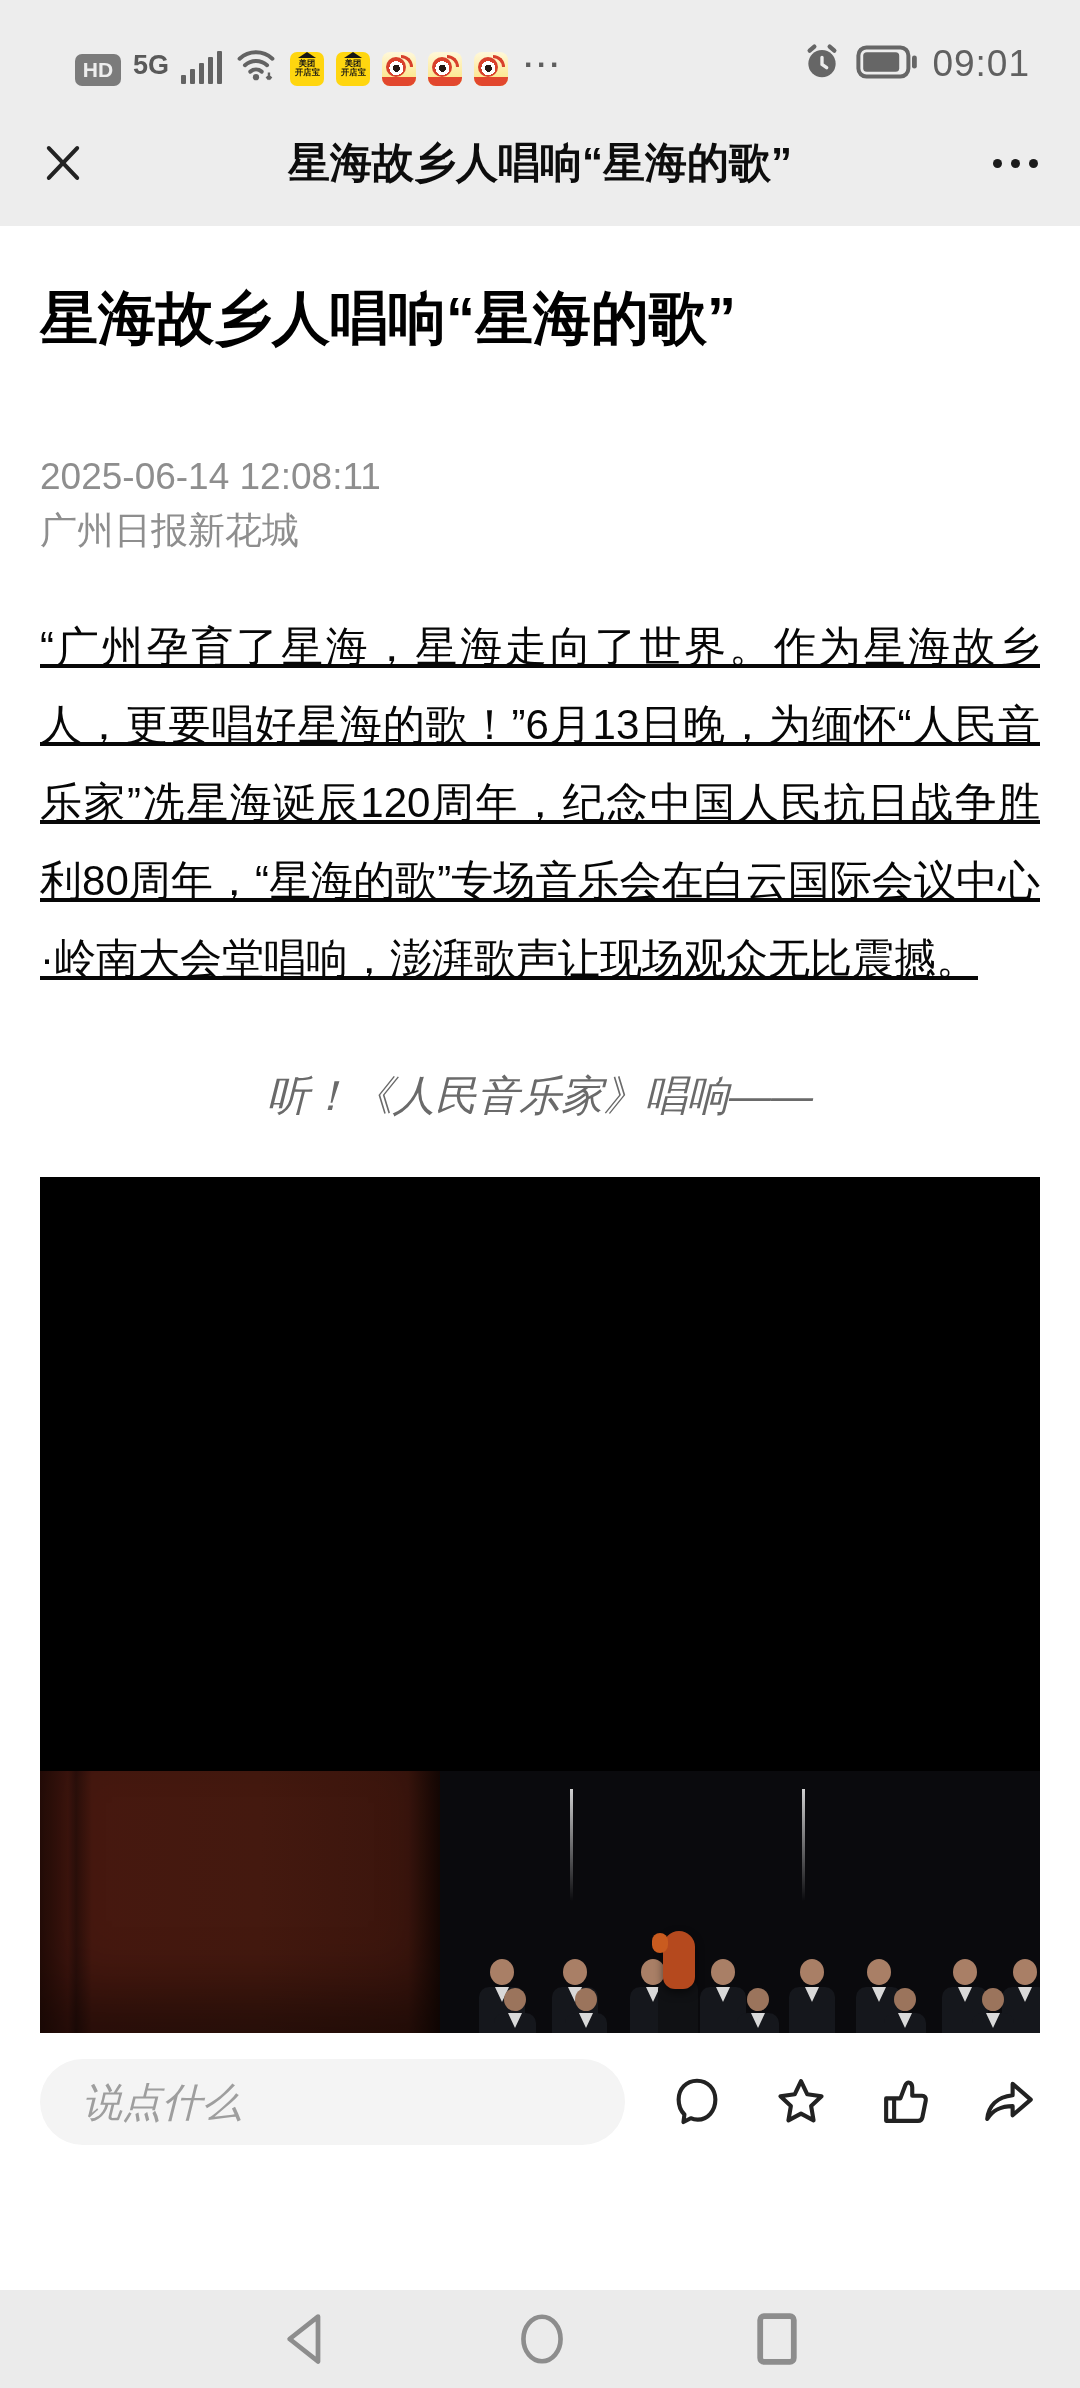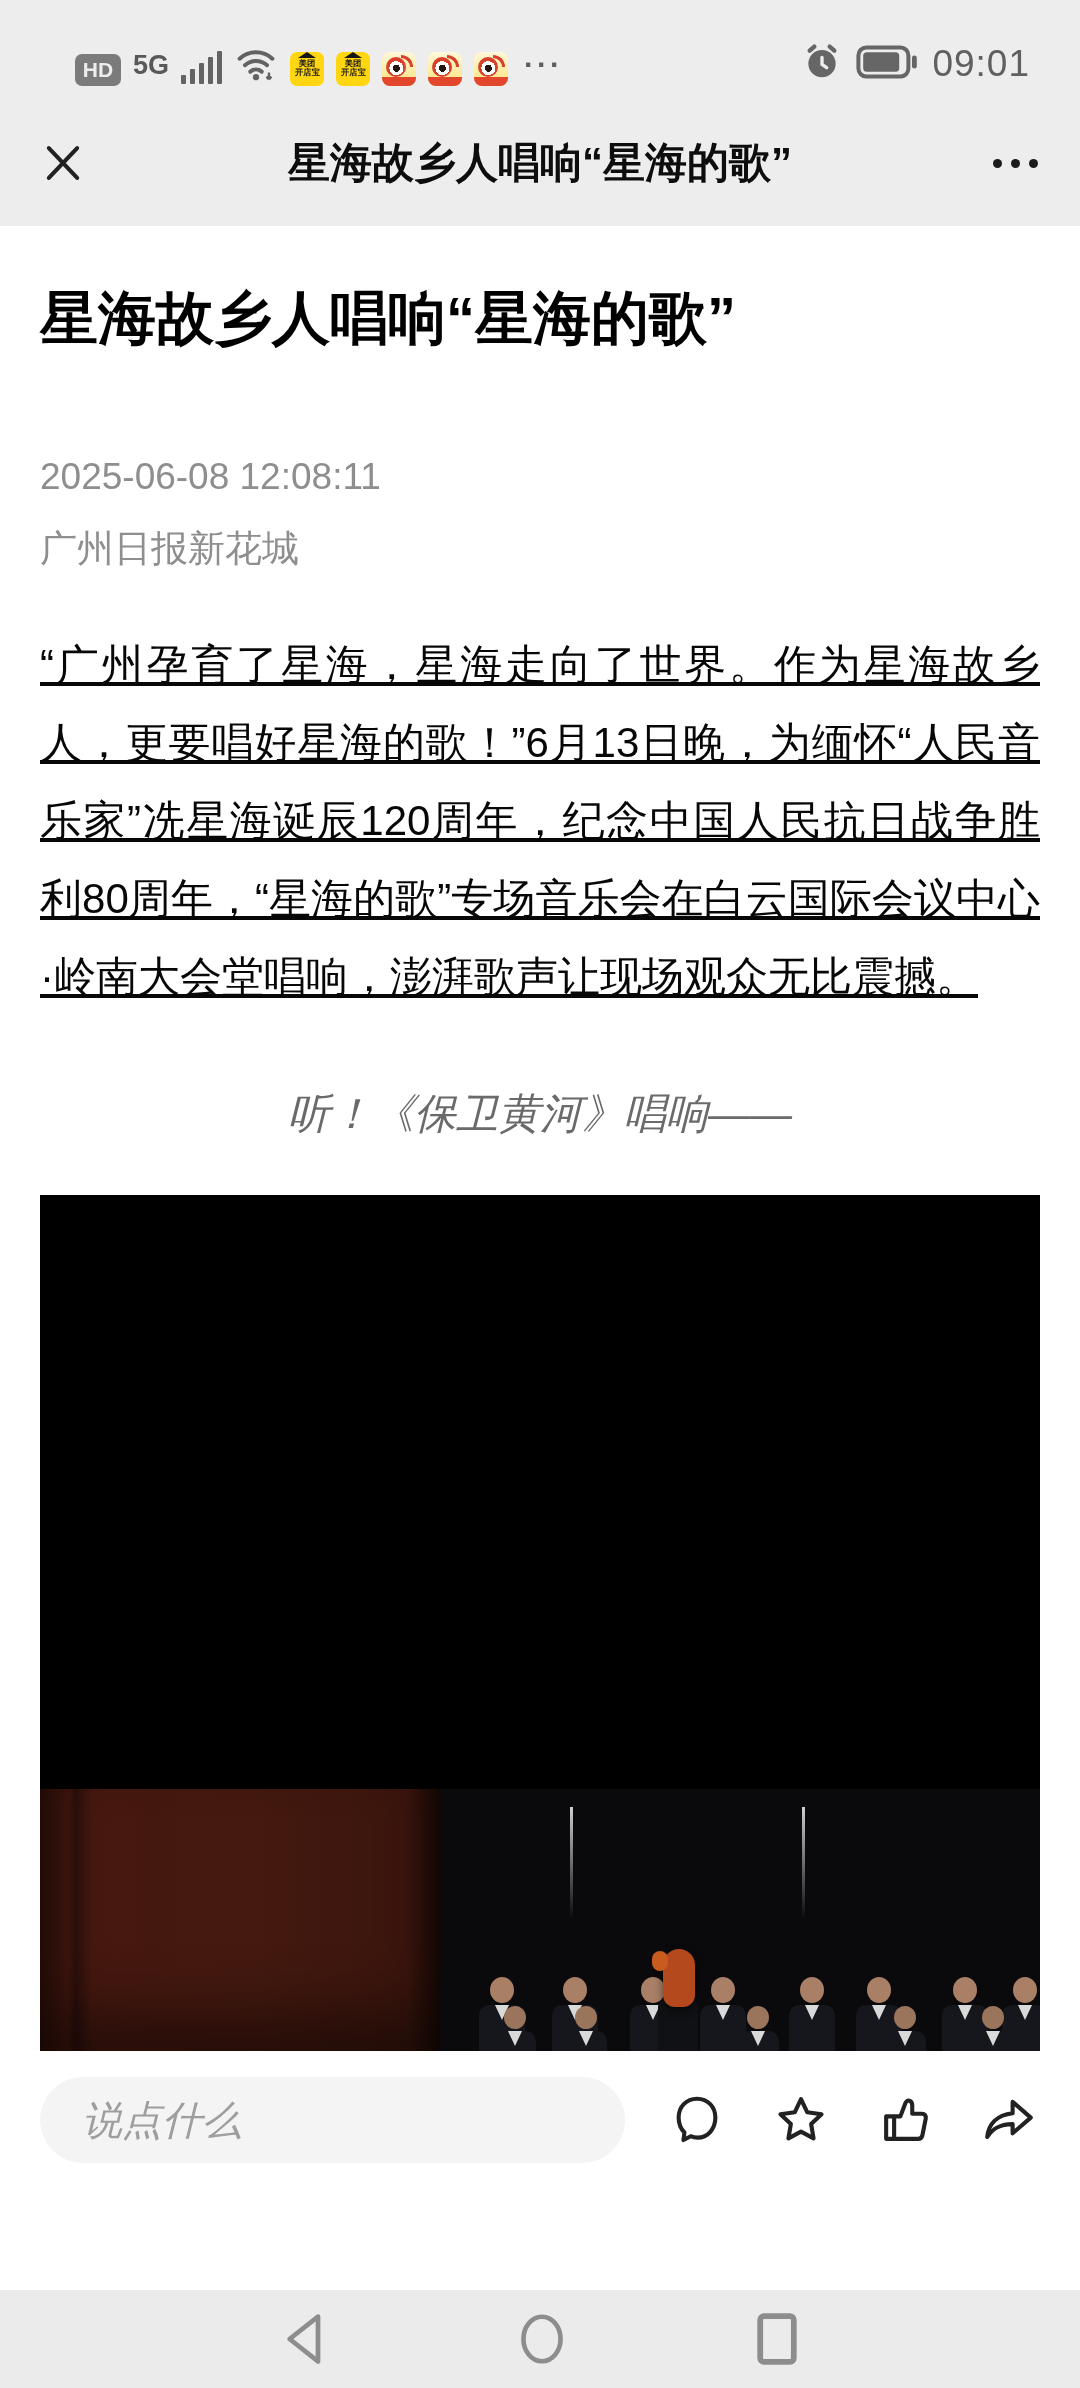--- a/index.html
+++ b/index.html
@@ -51,21 +51,21 @@
   }
   .close-btn { width:46px; height:46px; display:flex; align-items:center; justify-content:center; }
   .more-btn { margin-left:auto; display:flex; gap:9px; align-items:center; padding:10px 2px; }
   .more-btn i { width:9px; height:9px; border-radius:50%; background:#1b1b1b; display:block; }
 
   
   .content { flex:1; overflow:hidden; background:#fff; }
   .pad { padding:0 40px; }
   .a-title { margin-top:56px; font-size:58px; line-height:72px; font-weight:700; color:#000; }
   .a-date { margin-top:100px; font-size:37px; line-height:46px; color:#8e8e8e; }
-  .a-source { margin-top:26px; font-size:37px; line-height:46px; color:#8e8e8e; }
+  .a-source { margin-top:8px; font-size:37px; line-height:46px; color:#8e8e8e; }
   .a-body { margin-top:54px; font-size:42px; line-height:78px; color:#070707; text-align:justify; text-justify:inter-ideograph;text-decoration:underline; }
   .a-caption { margin-top:72px; font-size:42px; line-height:52px; color:#6a6a6a; font-style:italic; text-align:center; }
 
   
   .video {
     margin:55px 40px 0 40px; width:1000px; height:856px; background:#000; position:relative; overflow:hidden;
   }
   .stage { position:absolute; left:0; right:0; bottom:0; height:262px; background:#0a0a0d; }
   .curtain {
     position:absolute; left:0; top:0; bottom:0; width:40%;
@@ -184,24 +184,24 @@
     <span class="title">星海故乡人唱响“星海的歌”</span>
     <span class="more-btn">
         <i></i>
         <i></i>
         <i></i>
       </span>
   </div>
 
   <div class="content">
     <div class="pad a-title">星海故乡人唱响“星海的歌”</div>
-    <div class="pad a-date">2025-06-08 12:08:11</div>
+    <div class="pad a-date">2025-06-14 12:08:11</div>
     <div class="pad a-source">广州日报新花城</div>
     <div class="pad a-body">“广州孕育了星海，星海走向了世界。作为星海故乡人，更要唱好星海的歌！”6月13日晚，为缅怀“人民音乐家”冼星海诞辰120周年，纪念中国人民抗日战争胜利80周年，“星海的歌”专场音乐会在白云国际会议中心·岭南大会堂唱响，澎湃歌声让现场观众无比震撼。</div>
-    <div class="pad a-caption">听！《保卫黄河》唱响——</div>
+    <div class="pad a-caption">听！《人民音乐家》唱响——</div>
 
     <div class="video">
       <div class="stage">
         <div class="curtain"></div>
 
       <div class="streak" style="left: 53%;"></div>
           <div class="streak" style="left: 76.2%;"></div>
           <div class="fig back" style="left: 46.2%;">
             <div class="head"></div>
             <div class="torso"></div>

